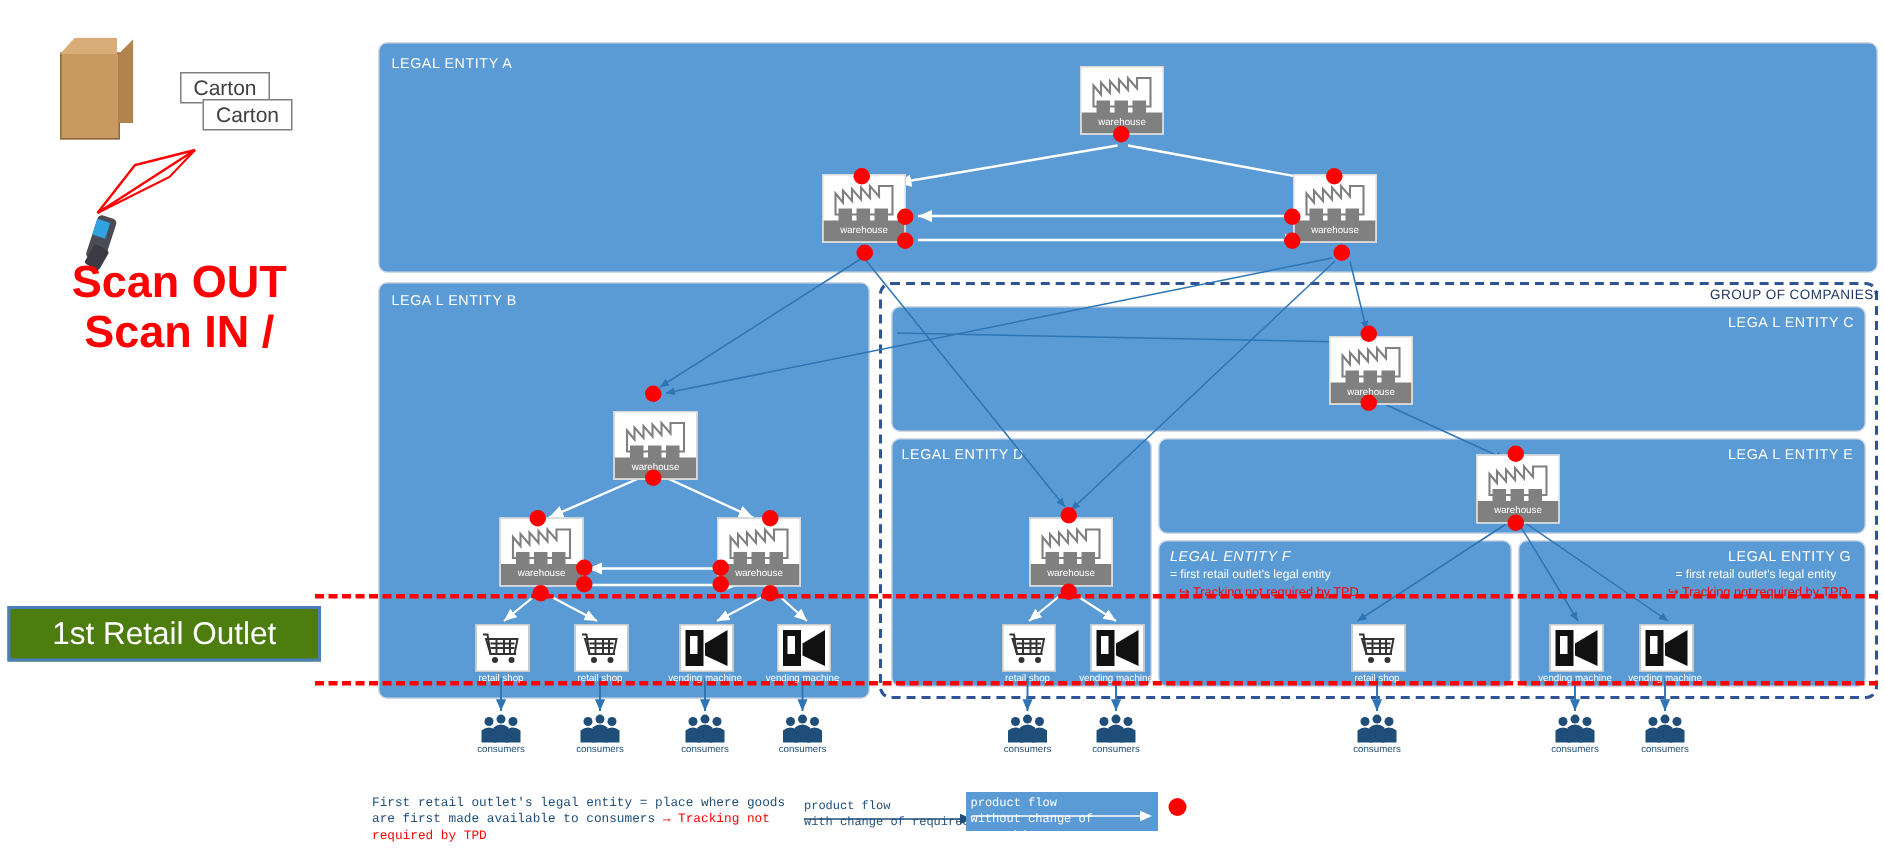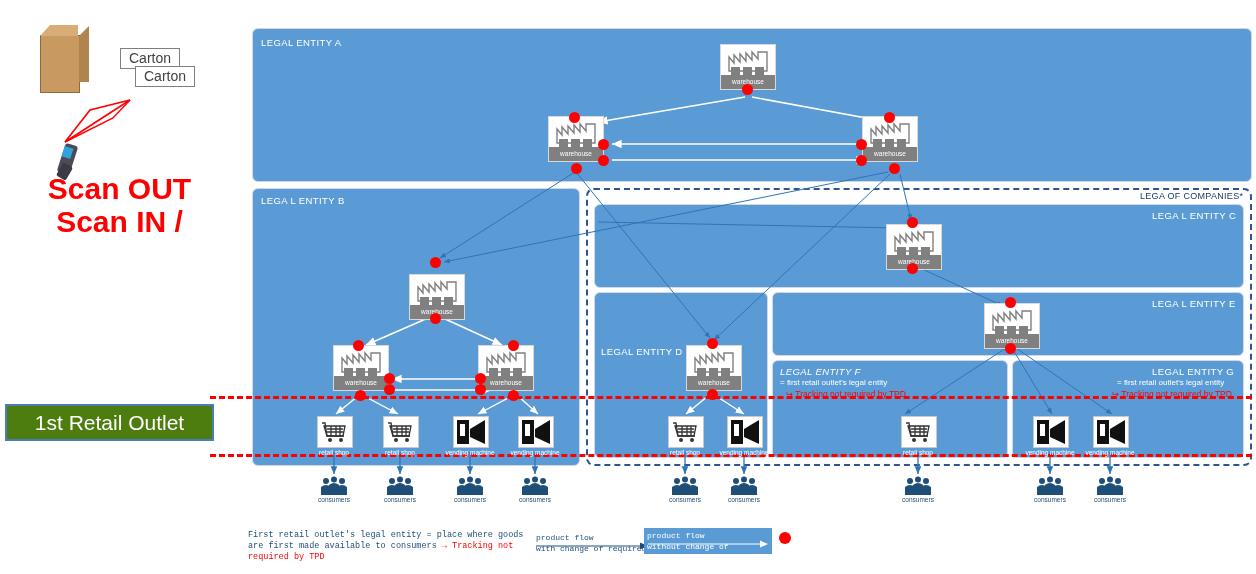--- a/index.html
+++ b/index.html
@@ -114,33 +114,33 @@
 </div>
 
 <div id="scan-title">
   <div>Scan OUT</div>
   <div>Scan IN /</div>
 </div>
 
 <div id="retail-banner">1st Retail Outlet</div>
 
 <div class="group-box" style="left:586px;top:188px;width:666px;height:278px;"></div>
-<div class="group-label" style="left:1140px;top:191px;">LEGA OF COMPANIES*</div>
+<div class="group-label" style="left:1140px;top:191px;">GROUP OF COMPANIES*</div>
 
 <div class="entity" style="left:252px;top:28px;width:1000px;height:154px;"></div>
 <div class="entity-label" style="left:261px;top:37px;">LEGAL ENTITY A</div>
 
 <div class="entity" style="left:252px;top:188px;width:328px;height:278px;"></div>
 <div class="entity-label" style="left:261px;top:195px;">LEGA L ENTITY B</div>
 
 <div class="entity" style="left:594px;top:204px;width:650px;height:84px;"></div>
 <div class="entity-label" style="left:1152px;top:210px;">LEGA L ENTITY C</div>
 
 <div class="entity" style="left:594px;top:292px;width:174px;height:166px;"></div>
-<div class="entity-label" style="left:601px;top:298px;margin-top:48px;">LEGAL ENTITY D</div>
+<div class="entity-label" style="left:601px;top:298px;">LEGAL ENTITY D</div>
 
 <div class="entity" style="left:772px;top:292px;width:472px;height:64px;"></div>
 <div class="entity-label" style="left:1152px;top:298px;">LEGA L ENTITY E</div>
 
 <div class="entity" style="left:772px;top:360px;width:236px;height:98px;"></div>
 <div class="entity-label" style="left:780px;top:366px;font-style:italic;">LEGAL ENTITY F</div>
 <div class="entity-sub" style="left:780px;top:378px;">= first retail outlet's legal entity</div>
 <div class="entity-red" style="left:786px;top:389px;">↪ Tracking not required by TPD</div>
 
 <div class="entity" style="left:1012px;top:360px;width:232px;height:98px;"></div>

